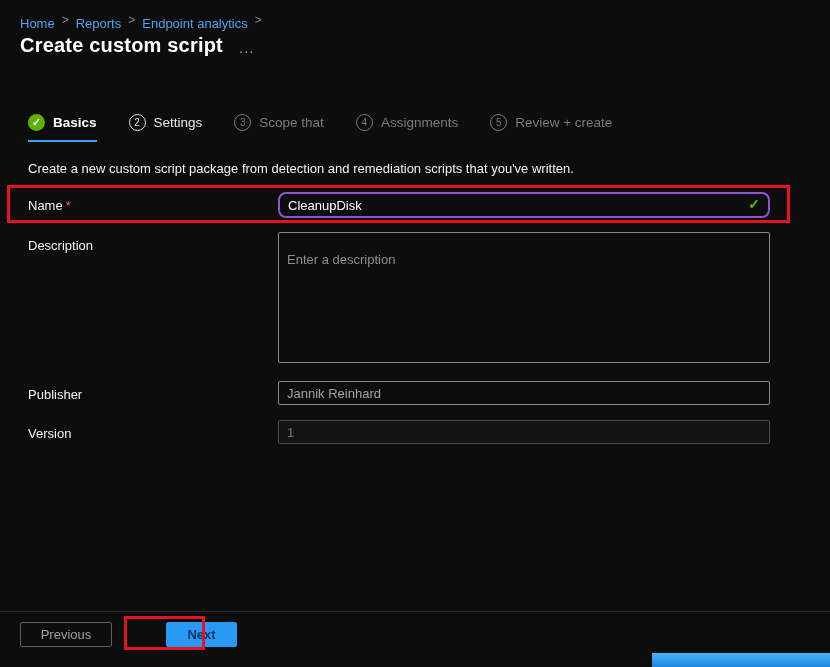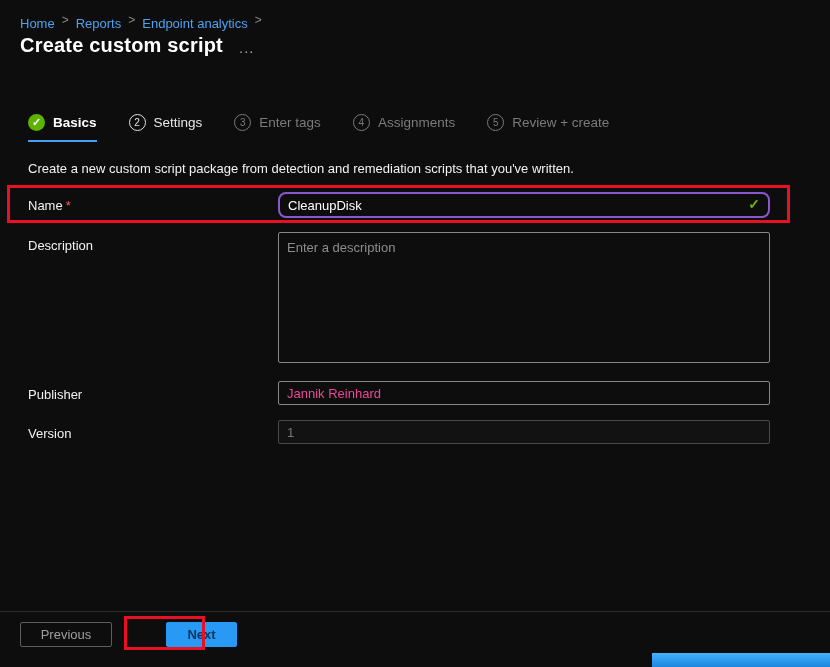--- a/index.html
+++ b/index.html
@@ -58,29 +58,29 @@
     font-family: "Liberation Sans", sans-serif; outline: none;
   }
   .valid-check {
     position: absolute; right: 10px; top: 4px;
     color: #6bb700; font-size: 14px; font-weight: 700;
   }
 
   .desc-area {
     position: absolute; left: 278px; top: 232px; width: 492px; height: 131px;
     background: #0d0d0d; border: 1px solid #8a8886; border-radius: 2px;
-    color: #ffffff; font-size: 13px; padding: 7px 8px; resize: none;
+    color: #ffffff; font-size: 13px; padding: 19px 8px; resize: none;
     font-family: "Liberation Sans", sans-serif; outline: none;
   }
   .desc-area::placeholder { color: #8f8d8b; }
 
   .text-input {
     position: absolute; left: 278px; width: 492px; height: 24px;
     background: #0d0d0d; border: 1px solid #8a8886; border-radius: 2px;
-    color: #ec4899; font-size: 13px; padding: 0 8px;
+    color: #a3a3a3; font-size: 13px; padding: 0 8px;
     font-family: "Liberation Sans", sans-serif; outline: none;
   }
   .publisher-input { top: 381px; }
   .version-input { top: 420px; color: #797775; border-color: #4a4846; background: #121212; }
 
   
   .footer {
     position: absolute; left: 0; top: 611px; width: 830px; height: 56px;
     background: #0d0d0d; border-top: 1px solid #2b2b2b; padding-left: 36px;
   }
@@ -132,21 +132,21 @@
     <div class="step active">
       <span class="badge check">✓</span>
       <span class="step-label">Basics</span>
     </div>
     <div class="step bright">
       <span class="badge num">2</span>
       <span class="step-label">Settings</span>
     </div>
     <div class="step">
       <span class="badge num">3</span>
-      <span class="step-label">Enter tags</span>
+      <span class="step-label">Scope that</span>
     </div>
     <div class="step">
       <span class="badge num">4</span>
       <span class="step-label">Assignments</span>
     </div>
     <div class="step">
       <span class="badge num">5</span>
       <span class="step-label">Review + create</span>
     </div>
   </div>

